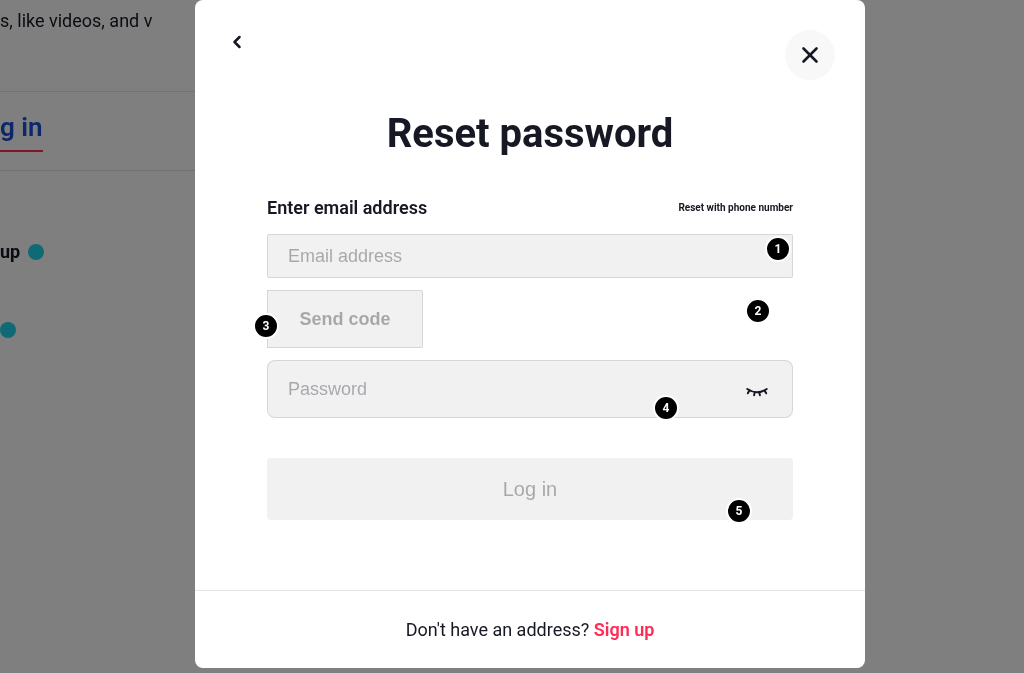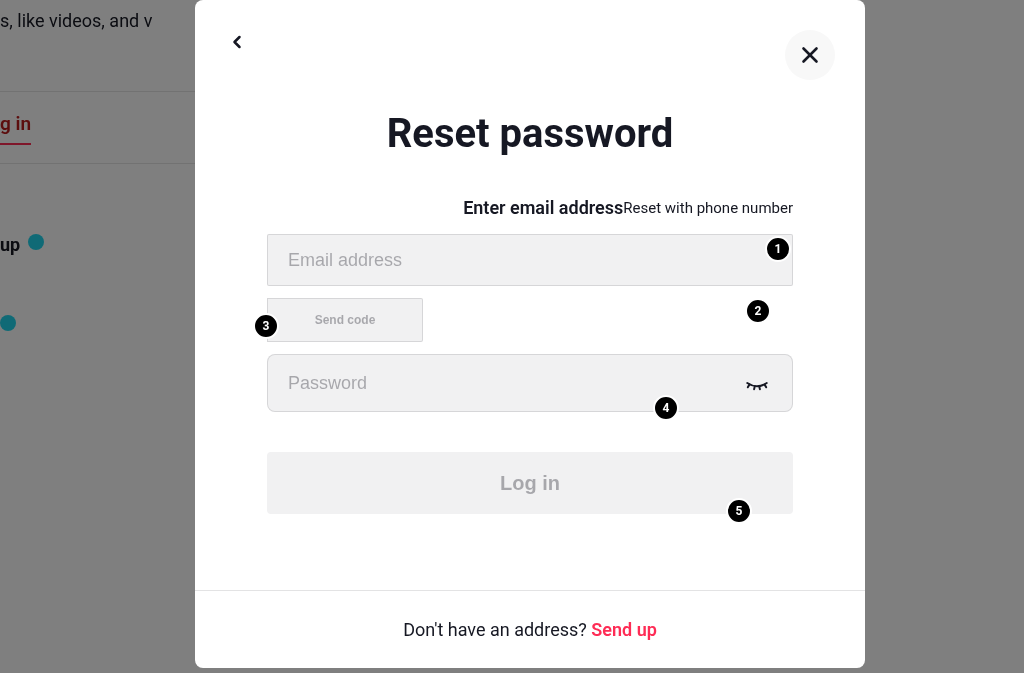--- a/index.html
+++ b/index.html
@@ -26,34 +26,34 @@
       color: #161823;
     }
     .bg-text {
       padding: 10px 0;
     }
     .bg-hr {
       border-top: 1px solid rgba(0,0,0,.1);
       margin: 50px 0 20px;
     }
     .bg-login {
-      color: #b91c1c;
+      color: #1d4ed8;
       font-weight: 600;
-      font-size: 19px;
+      font-size: 26px;
       padding-bottom: 8px;
       border-bottom: 2px solid #fe2c55;
       display: inline-block;
     }
     .bg-hr2 {
       border-top: 1px solid rgba(0,0,0,.1);
       margin: 18px 0 70px;
     }
     .bg-row {
       display: flex;
-      align-items: flex-start;
+      align-items: center;
       gap: 8px;
       margin-bottom: 60px;
     }
     .bg-up {
       font-weight: 700;
     }
     .bg-badge {
       width: 16px;
       height: 16px;
       border-radius: 50%;
@@ -112,41 +112,41 @@
       font-weight: 700;
       color: #161823;
       margin: 80px 0 40px;
     }
     .form {
       padding: 0 72px;
       flex: 1;
     }
     .label-row {
       display: flex;
-      justify-content: flex-end;
+      justify-content: space-between;
       align-items: center;
       margin-bottom: 16px;
     }
     .label-left {
       font-size: 18px;
       font-weight: 600;
       color: #161823;
     }
     .label-right {
-      font-size: 15px;
-      font-weight: 400;
+      font-size: 10px;
+      font-weight: 700;
       color: #161823;
     }
     .input-wrap {
       position: relative;
       margin-bottom: 12px;
     }
     .text-input {
       width: 100%;
-      height: 52px;
+      height: 44px;
       background: rgba(22,24,35,.06);
       border: 1px solid rgba(22,24,35,.12);
       border-radius: 2px;
       padding: 0 20px;
       font-size: 18px;
       color: #161823;
       outline: none;
     }
     .text-input::placeholder {
       color: rgba(22,24,35,.34);
@@ -164,25 +164,25 @@
       border-radius: 2px 0 0 2px;
       padding: 0 20px;
       font-size: 18px;
       outline: none;
     }
     .code-input::placeholder {
       color: rgba(22,24,35,.34);
     }
     .send-btn {
       width: 156px;
-      height: 44px;
+      height: 58px;
       background: rgba(22,24,35,.06);
       border: 1px solid rgba(22,24,35,.12);
       border-radius: 0 2px 2px 0;
-      font-size: 12px;
+      font-size: 18px;
       font-weight: 600;
       color: rgba(22,24,35,.34);
       cursor: pointer;
     }
     .pw-wrap {
       position: relative;
       margin-bottom: 40px;
     }
     .pw-input {
       width: 100%;
@@ -211,21 +211,21 @@
       background: none;
       cursor: pointer;
     }
     .login-btn {
       width: 100%;
       height: 62px;
       background: rgba(22,24,35,.06);
       border: none;
       border-radius: 4px;
       font-size: 20px;
-      font-weight: 700;
+      font-weight: 400;
       color: rgba(22,24,35,.34);
       cursor: pointer;
     }
     .footer {
       border-top: 1px solid rgba(22,24,35,.12);
       padding: 28px 0;
       text-align: center;
       font-size: 18px;
       color: #161823;
     }
@@ -310,21 +310,21 @@
             <line x1="14" y1="15" x2="14.7" y2="17.8"></line>
             <line x1="19" y1="13.5" x2="20.5" y2="16"></line>
           </svg>
       </button>
     </div>
 
     <button class="login-btn">Log in</button>
   </div>
 
   <div class="footer">
-    <span>Don't have an address? </span><a class="signup-link">Send up</a>
+    <span>Don't have an address? </span><a class="signup-link">Sign up</a>
   </div>
 </div>
 
 <div class="marker" style="left:765px; top:236px;">1</div>
 <div class="marker" style="left:745px; top:298px;">2</div>
 <div class="marker" style="left:253px; top:313px;">3</div>
 <div class="marker" style="left:653px; top:395px;">4</div>
 <div class="marker" style="left:726px; top:498px;">5</div>
 
 </body></html>

